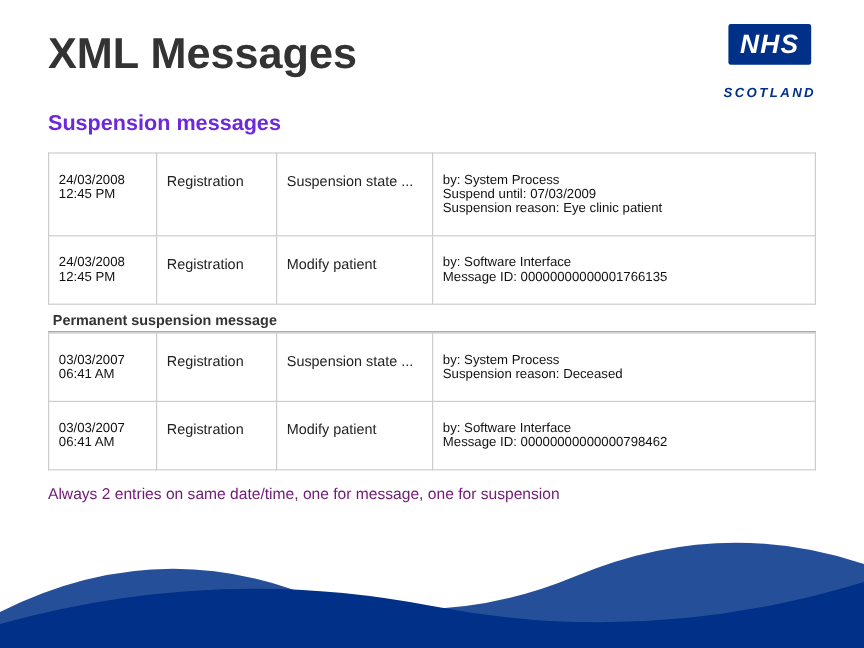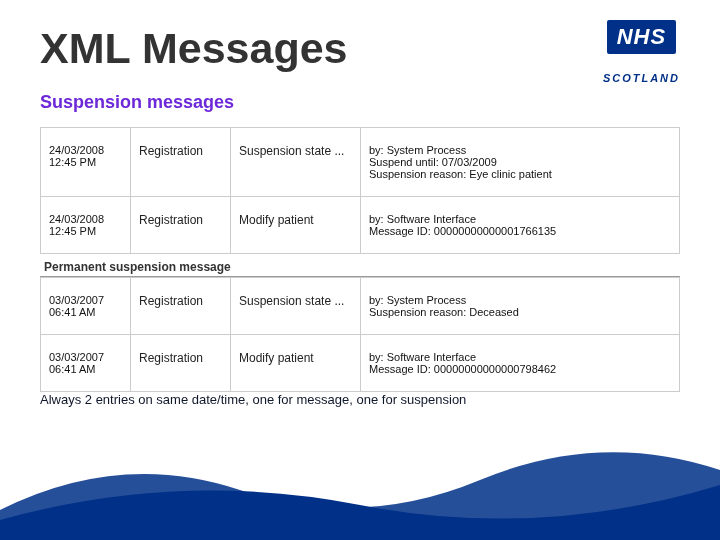--- a/index.html
+++ b/index.html
@@ -28,21 +28,21 @@
     }
 
     .header-row {
       display: flex;
       align-items: flex-start;
       justify-content: space-between;
       margin-bottom: 8px;
     }
 
     .page-title {
-      font-size: 43px;
+      font-size: 36px;
       font-weight: bold;
       color: #333;
       margin-top: 4px;
     }
 
     
     .nhs-logo {
       display: flex;
       flex-direction: column;
       align-items: center;
@@ -113,21 +113,22 @@
     .data-table tr td:nth-child(3) {
       width: 130px;
     }
 
     .data-table tr td:nth-child(4) {
       color: #111;
     }
 
     .footer-note {
       font-size: 13px;
-      color: #0f172a;
+      color: #701a75;
+      margin-top: 12px;
     }
 
     
     .wave-svg {
       position: absolute;
       bottom: 0;
       left: 0;
       width: 100%;
     }
   </style>

